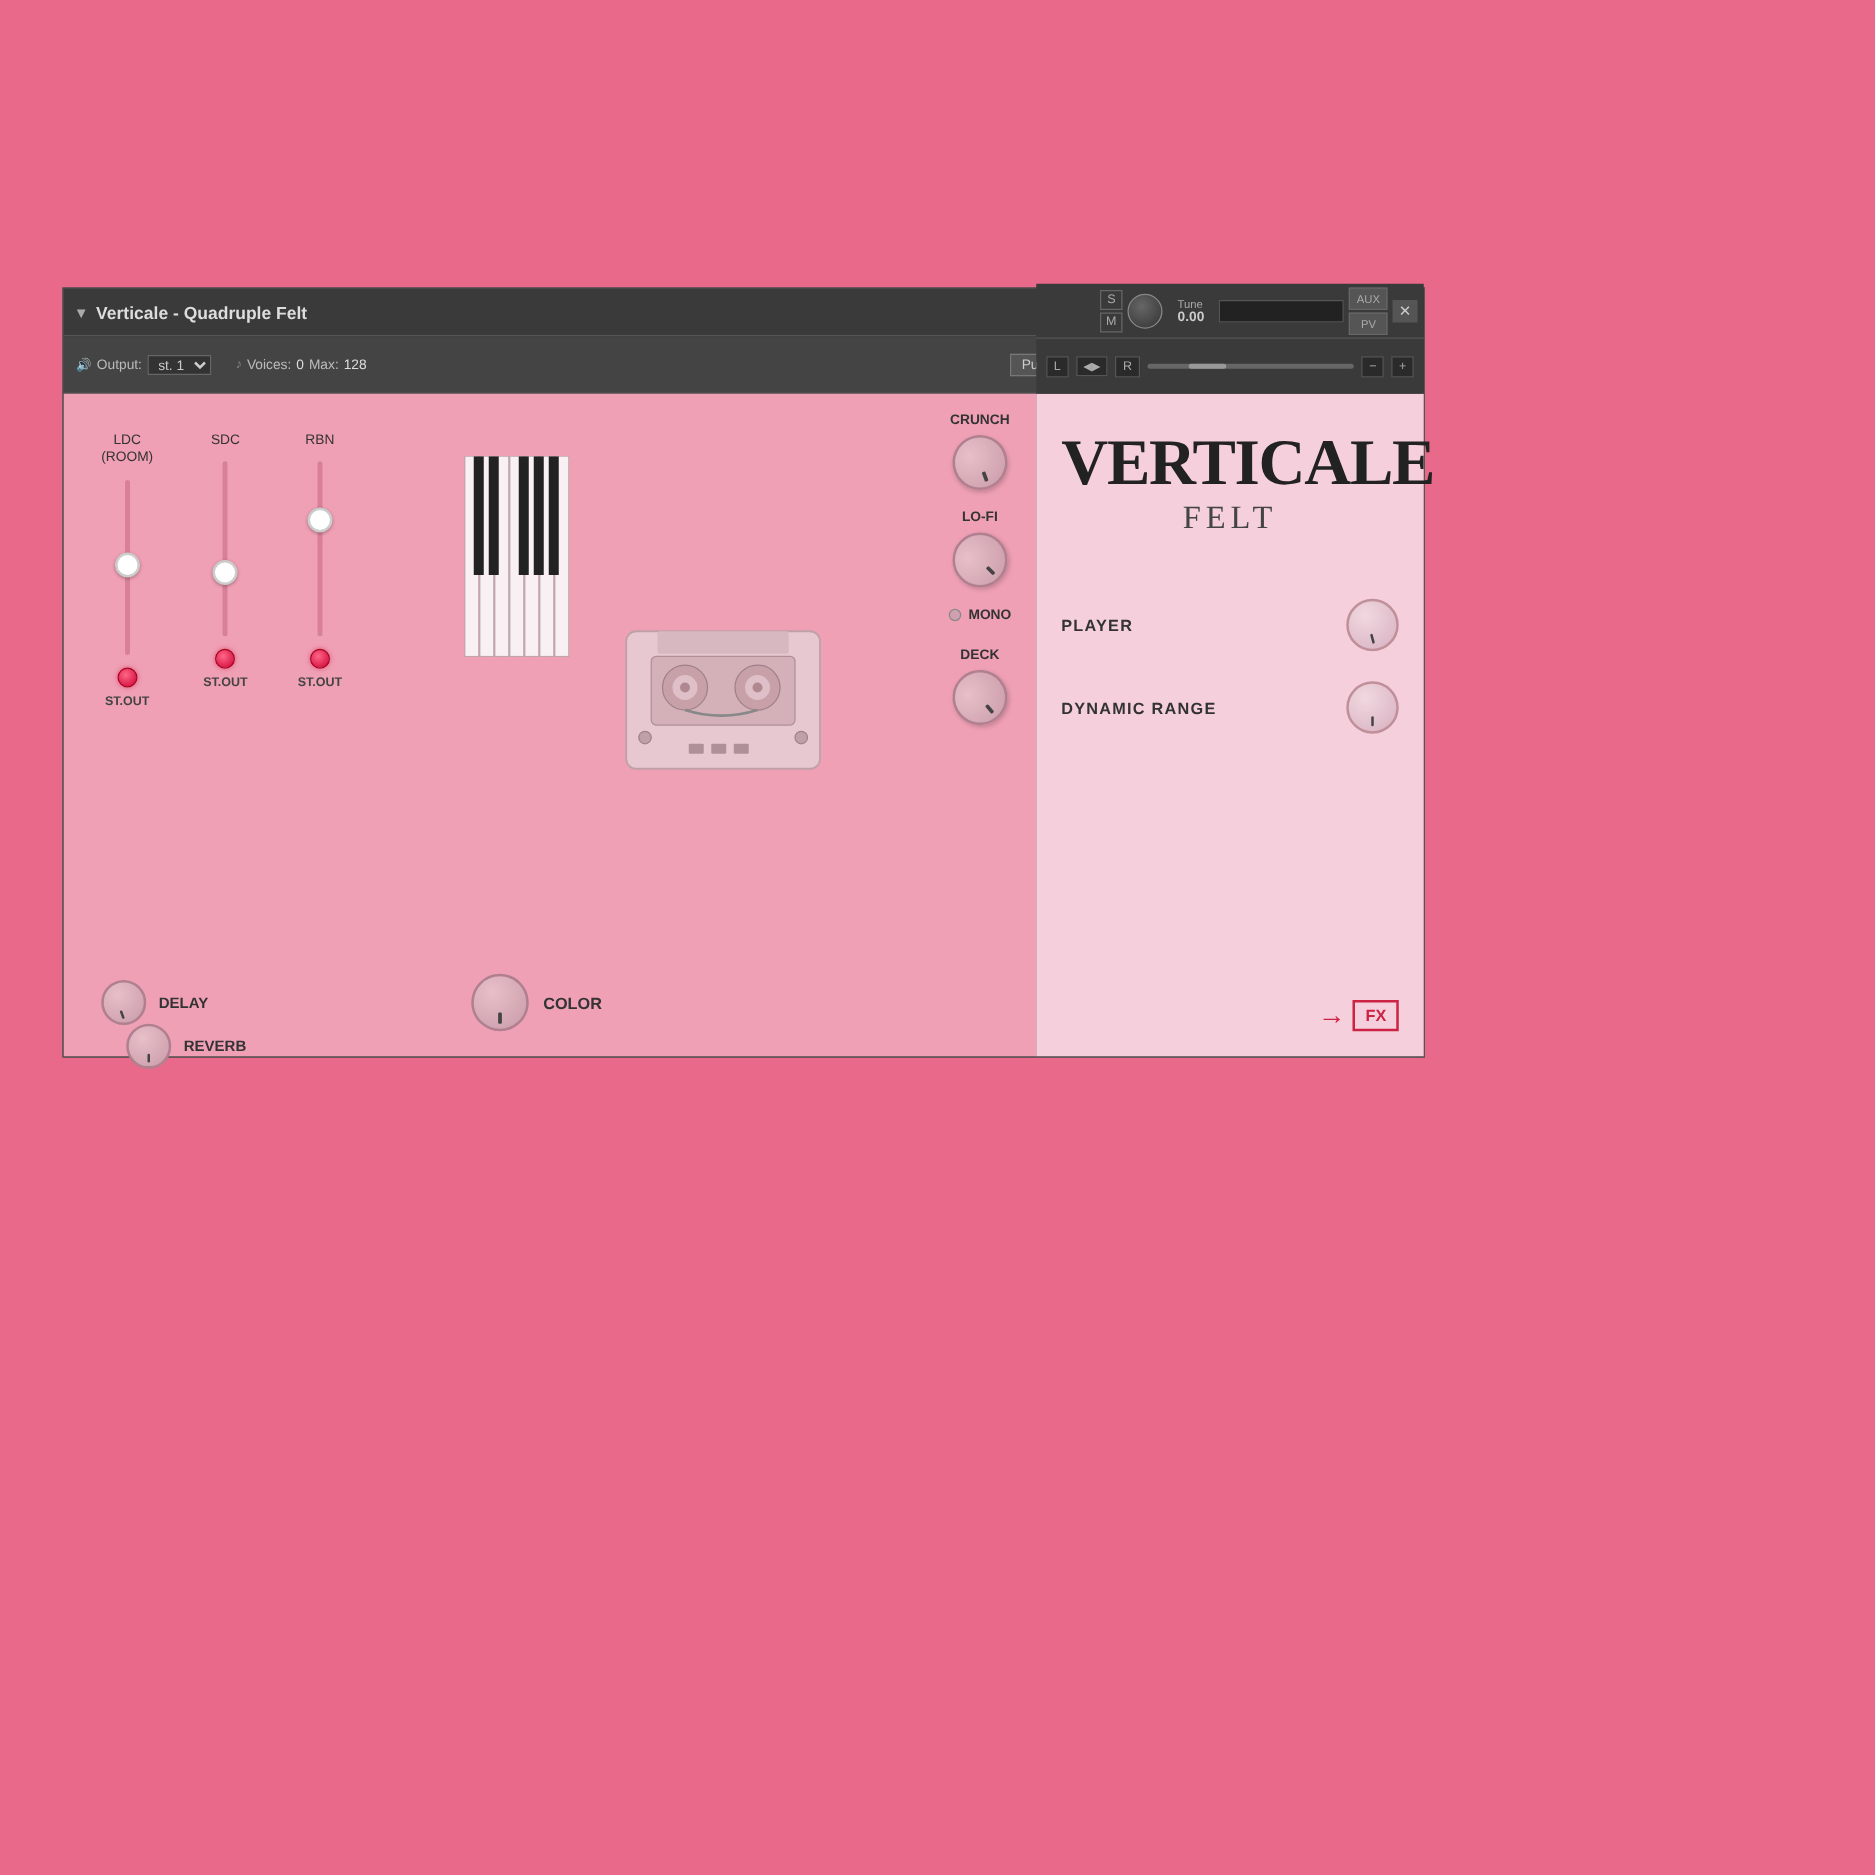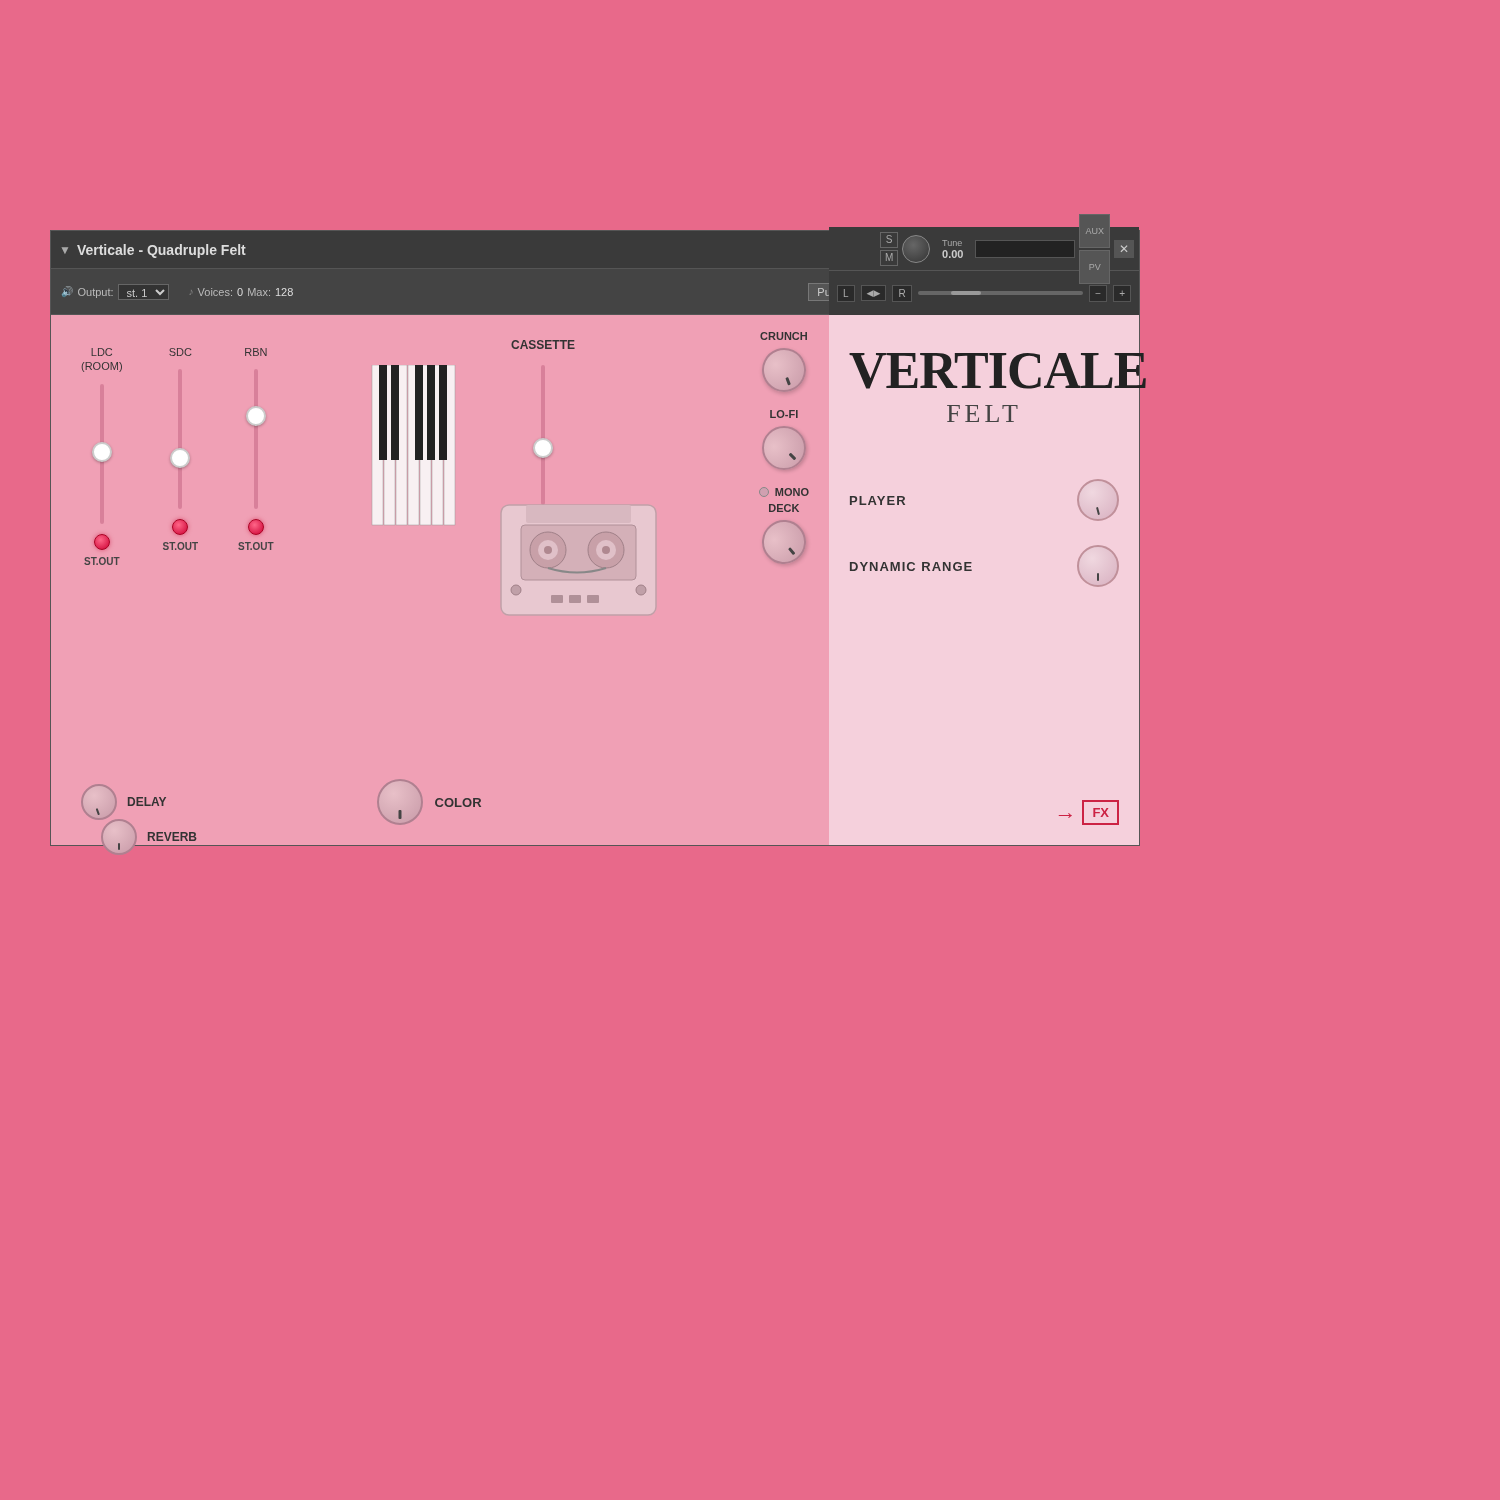--- a/index.html
+++ b/index.html
@@ -318,21 +318,21 @@
       border-radius: 1px;
     }
 
     .kontakt-btn-small {
       background: #555;
       border: 1px solid #666;
       color: #aaa;
       font-size: 9px;
       padding: 2px 5px;
       cursor: pointer;
-      height: 34px;
+      height: 18px;
     }
 
     .tune-section {
       background: #3a3a3a;
       padding: 4px 8px;
       display: flex;
       flex-direction: column;
       align-items: flex-start;
     }
 
@@ -498,33 +498,20 @@
           <rect x="73" y="0" width="11" height="160" fill="#f8f0f2" stroke="#999" stroke-width="0.5"></rect>
 
           <rect x="8" y="0" width="8" height="95" fill="#222"></rect>
           <rect x="20" y="0" width="8" height="95" fill="#222"></rect>
           <rect x="44" y="0" width="8" height="95" fill="#222"></rect>
           <rect x="56" y="0" width="8" height="95" fill="#222"></rect>
           <rect x="68" y="0" width="8" height="95" fill="#222"></rect>
         </svg>
       </div>
 
-      <div style="position:absolute; left:460px; top:20px;">
-        <div style="text-align:center; margin-bottom:8px;">
-          <span style="color:#333; font-size:12px; font-weight:bold;">CASSETTE</span>
-        </div>
-
-        <div class="channel" style="margin-top:5px;">
-          <div class="fader-track">
-            <div class="fader-handle" style="top: 52%;"></div>
-          </div>
-          <div class="led-red"></div>
-          <div class="st-out-label">ST.OUT</div>
-        </div>
-      </div>
 
       <div style="position:absolute; left:445px; top:180px;">
         <svg width="165" height="130">
 
           <rect x="5" y="10" width="155" height="110" rx="8" fill="#e8c8d0" stroke="#c0a0a8" stroke-width="1.5"></rect>
 
           <rect x="25" y="30" width="115" height="55" rx="4" fill="#d4b0b8" stroke="#b09098" stroke-width="1"></rect>
 
           <circle cx="52" cy="55" r="18" fill="#c8a0a8" stroke="#a08088" stroke-width="1"></circle>
           <circle cx="52" cy="55" r="10" fill="#e0c0c8"></circle>
@@ -556,21 +543,21 @@
           </div>
         </div>
 
         <div style="display:flex; flex-direction:column; align-items:center; gap:6px; margin-bottom:16px;">
           <div style="color:#333; font-size:11px; font-weight:bold;">LO-FI</div>
           <div class="knob" style="transform:rotate(-45deg);">
             <div class="knob-dot"></div>
           </div>
         </div>
 
-        <div style="display:flex; align-items:center; gap:6px; margin-bottom:4px;">
+        <div style="display:flex; align-items:center; gap:6px; margin-bottom:20px;">
           <div class="mono-led"></div>
           <div style="color:#333; font-size:11px; font-weight:bold;">MONO</div>
         </div>
 
         <div style="display:flex; flex-direction:column; align-items:center; gap:6px;">
           <div style="color:#333; font-size:11px; font-weight:bold;">DECK</div>
           <div class="knob" style="transform:rotate(-40deg);">
             <div class="knob-dot"></div>
           </div>
         </div>

